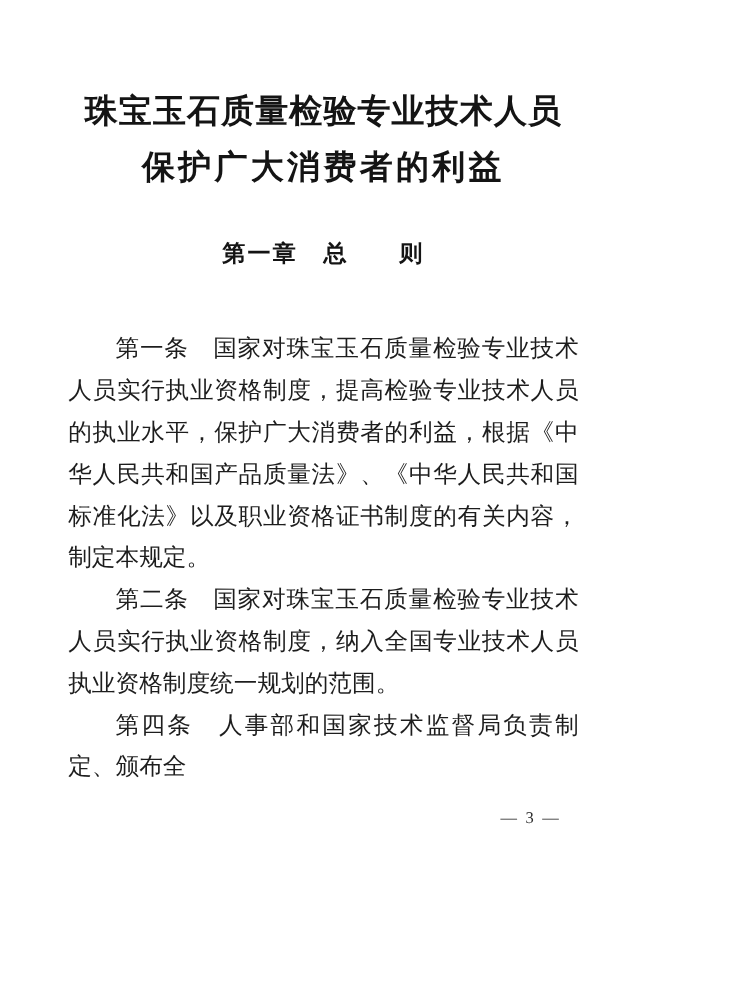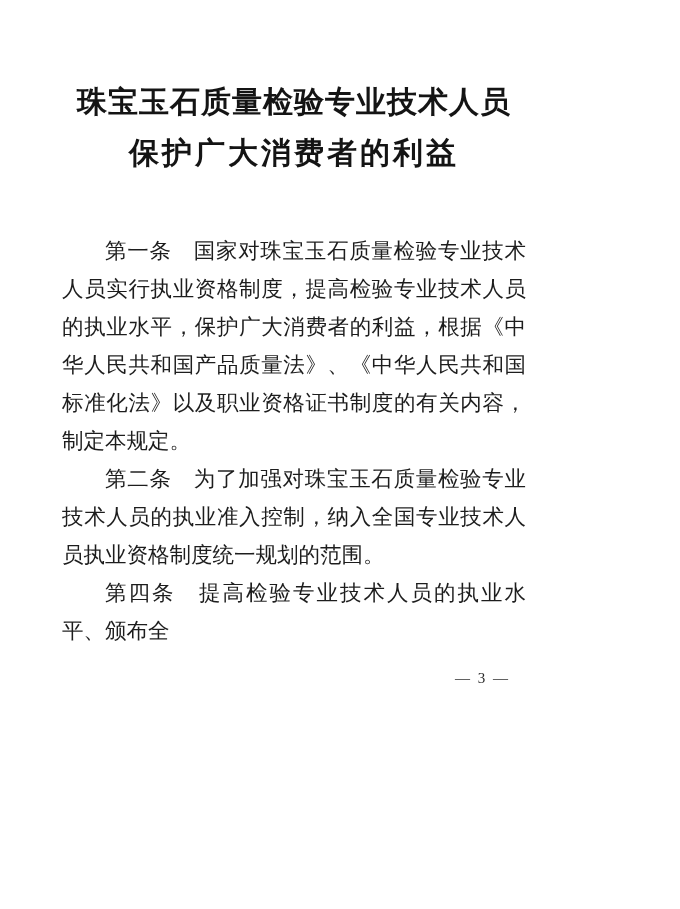--- a/index.html
+++ b/index.html
@@ -65,22 +65,23 @@
 </head>
 <body>
 
 <div class="page">
 
   <div class="doc-title">
     <div class="title-line">珠宝玉石质量检验专业技术人员</div>
     <div class="title-line title-line-2">保护广大消费者的利益</div>
   </div>
 
+  <div class="chapter">第一章　总　　则</div>
 
   <div class="body-text">
     <p class="para">第一条　国家对珠宝玉石质量检验专业技术人员实行执业资格制度，提高检验专业技术人员的执业水平，保护广大消费者的利益，根据《中华人民共和国产品质量法》、《中华人民共和国标准化法》以及职业资格证书制度的有关内容，制定本规定。</p>
-    <p class="para">第二条　为了加强对珠宝玉石质量检验专业技术人员的执业准入控制，纳入全国专业技术人员执业资格制度统一规划的范围。</p>
-    <p class="para">第四条　提高检验专业技术人员的执业水平、颁布全</p>
+    <p class="para">第二条　国家对珠宝玉石质量检验专业技术人员实行执业资格制度，纳入全国专业技术人员执业资格制度统一规划的范围。</p>
+    <p class="para">第四条　人事部和国家技术监督局负责制定、颁布全</p>
   </div>
 
   <div class="page-number">— 3 —</div>
 
 </div>
 
 </body></html>

